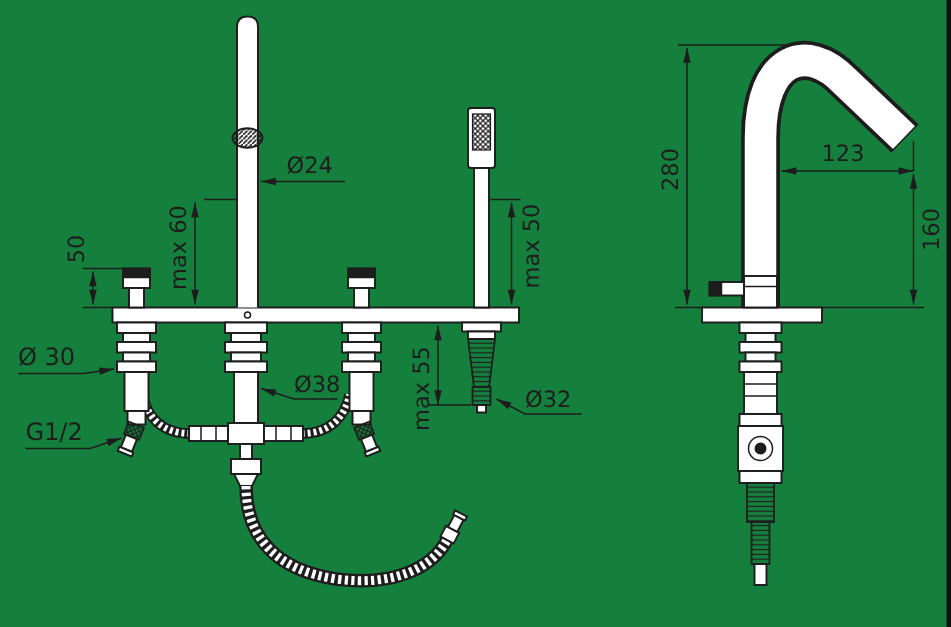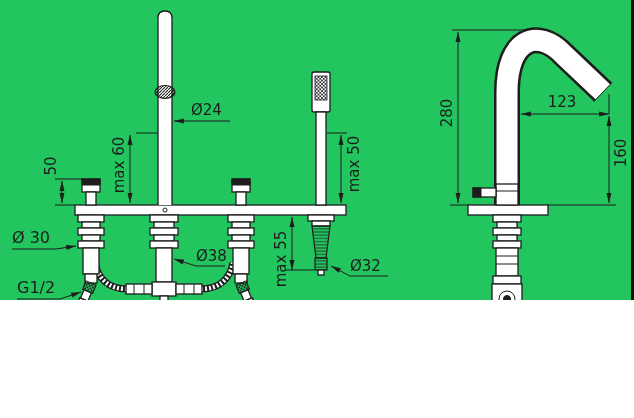--- a/index.html
+++ b/index.html
@@ -1,19 +1,19 @@
 <!DOCTYPE html>
 <html><head>
 <meta charset="utf-8">
 <style>
   html,body{margin:0;padding:0;background:#ffffff;}
   .canvas{
     position:relative;
-    width:634px;height:300px;
-    background:#22c55e;
+    width:634px;height:418px;
+    background:#15803d;
     font-family:"DejaVu Sans", sans-serif;
     overflow:hidden;
   }
   svg{display:block;}
   .ol{fill:#ffffff;stroke:#1d1d1d;stroke-width:1.3;}
   .solid{fill:#1d1d1d;stroke:#1d1d1d;stroke-width:1;}
   .ln{stroke:#1d1d1d;stroke-width:1;fill:none;}
   .tube-outer{stroke:#1d1d1d;fill:none;}
   .tube-inner{stroke:#ffffff;fill:none;}
   .dim{font-size:15px;fill:#1d1d1d;}

